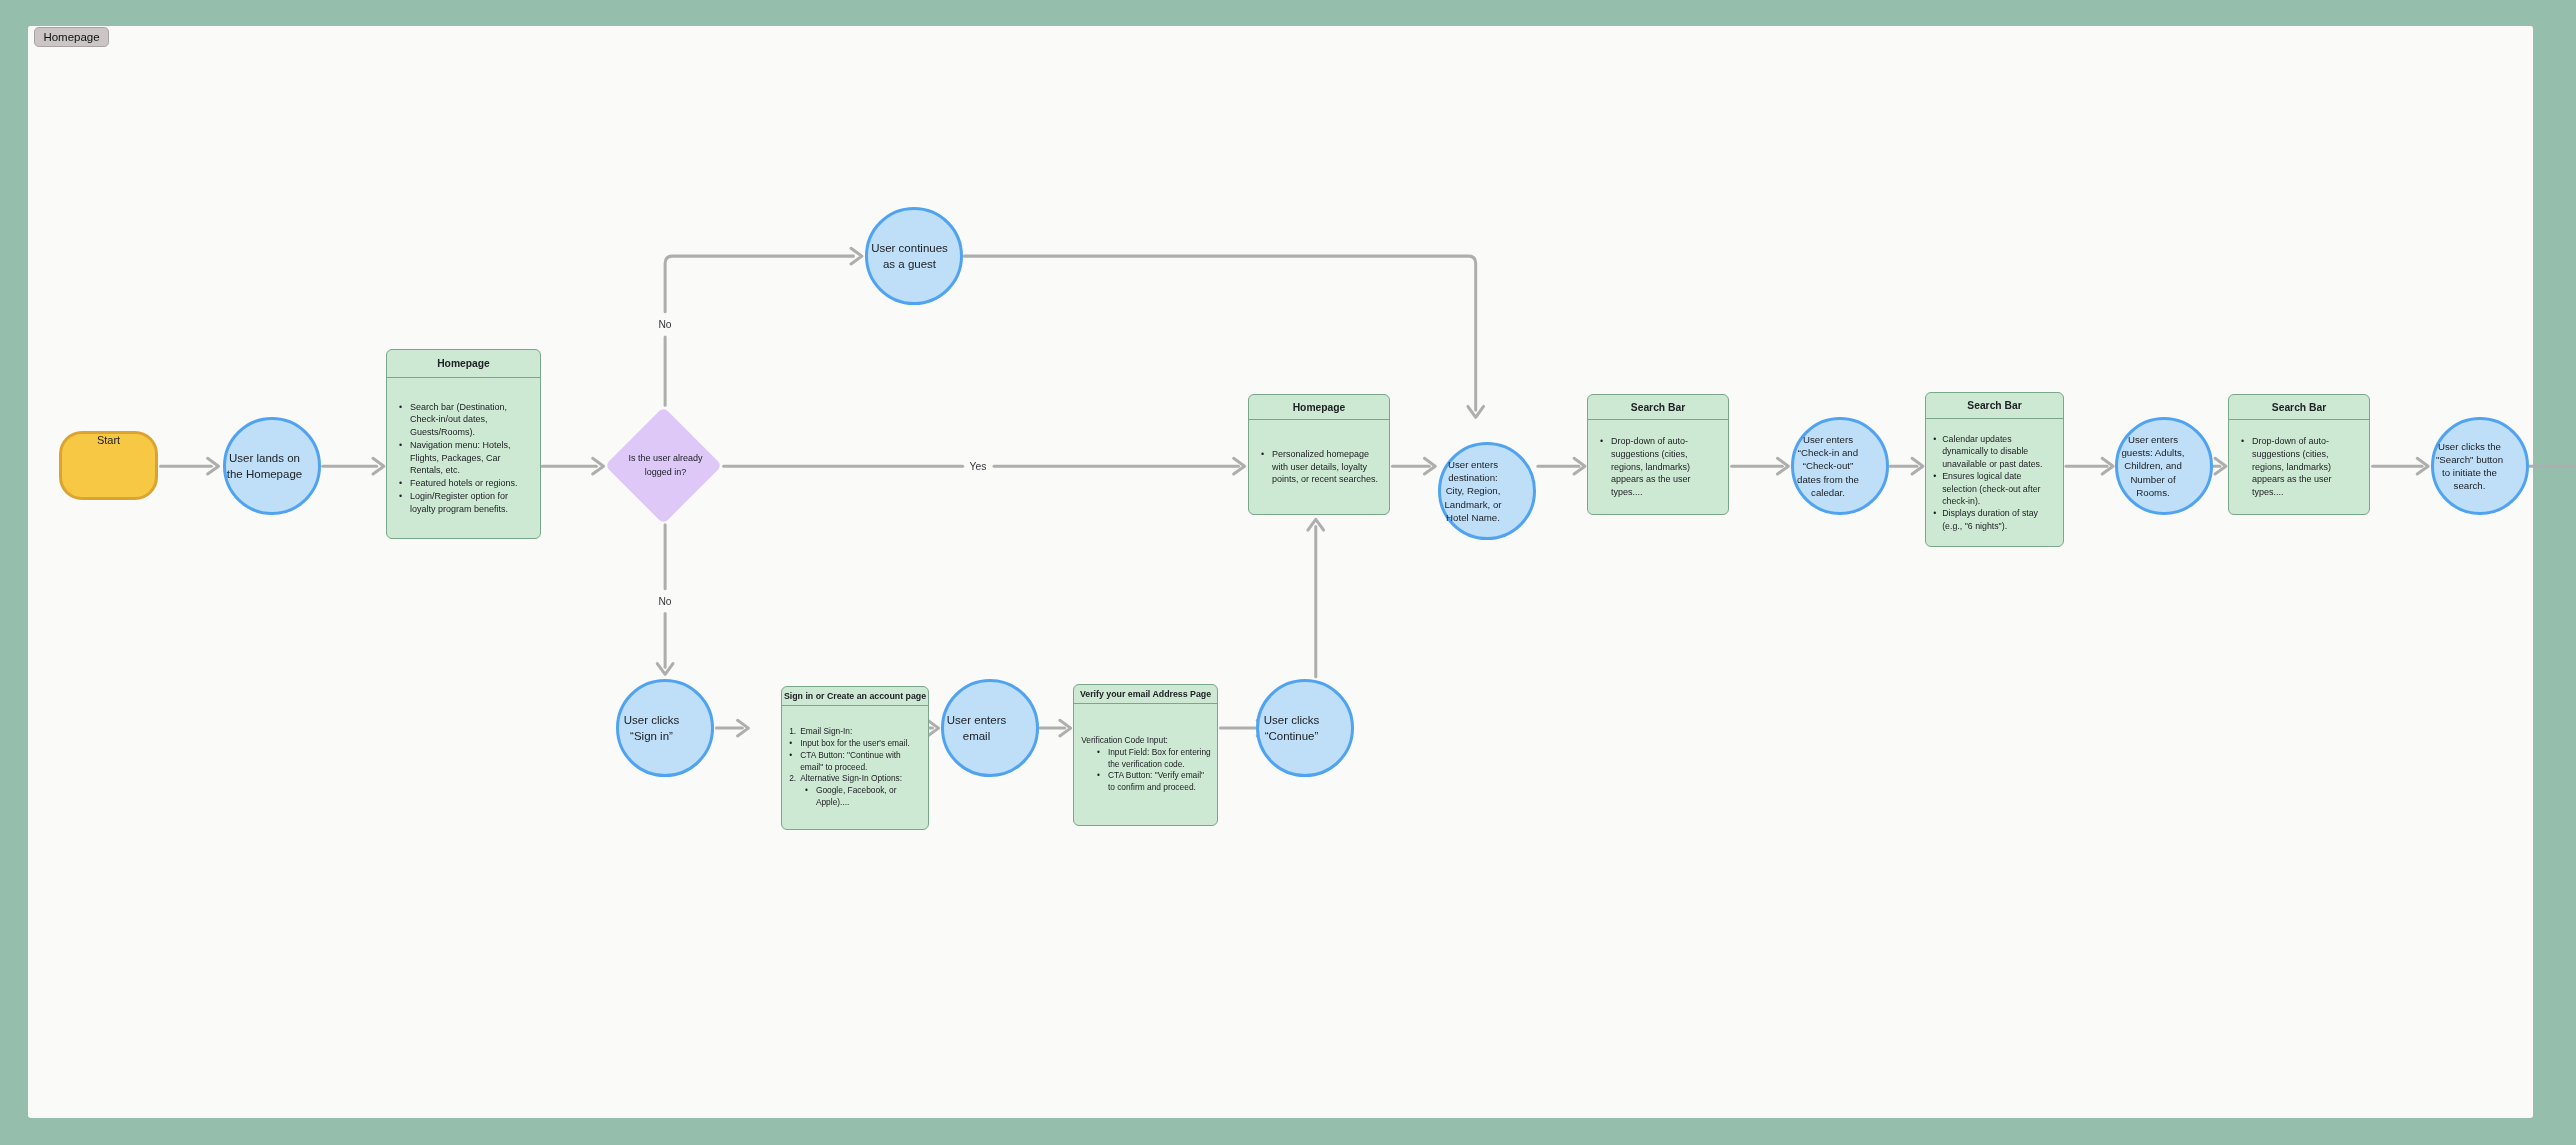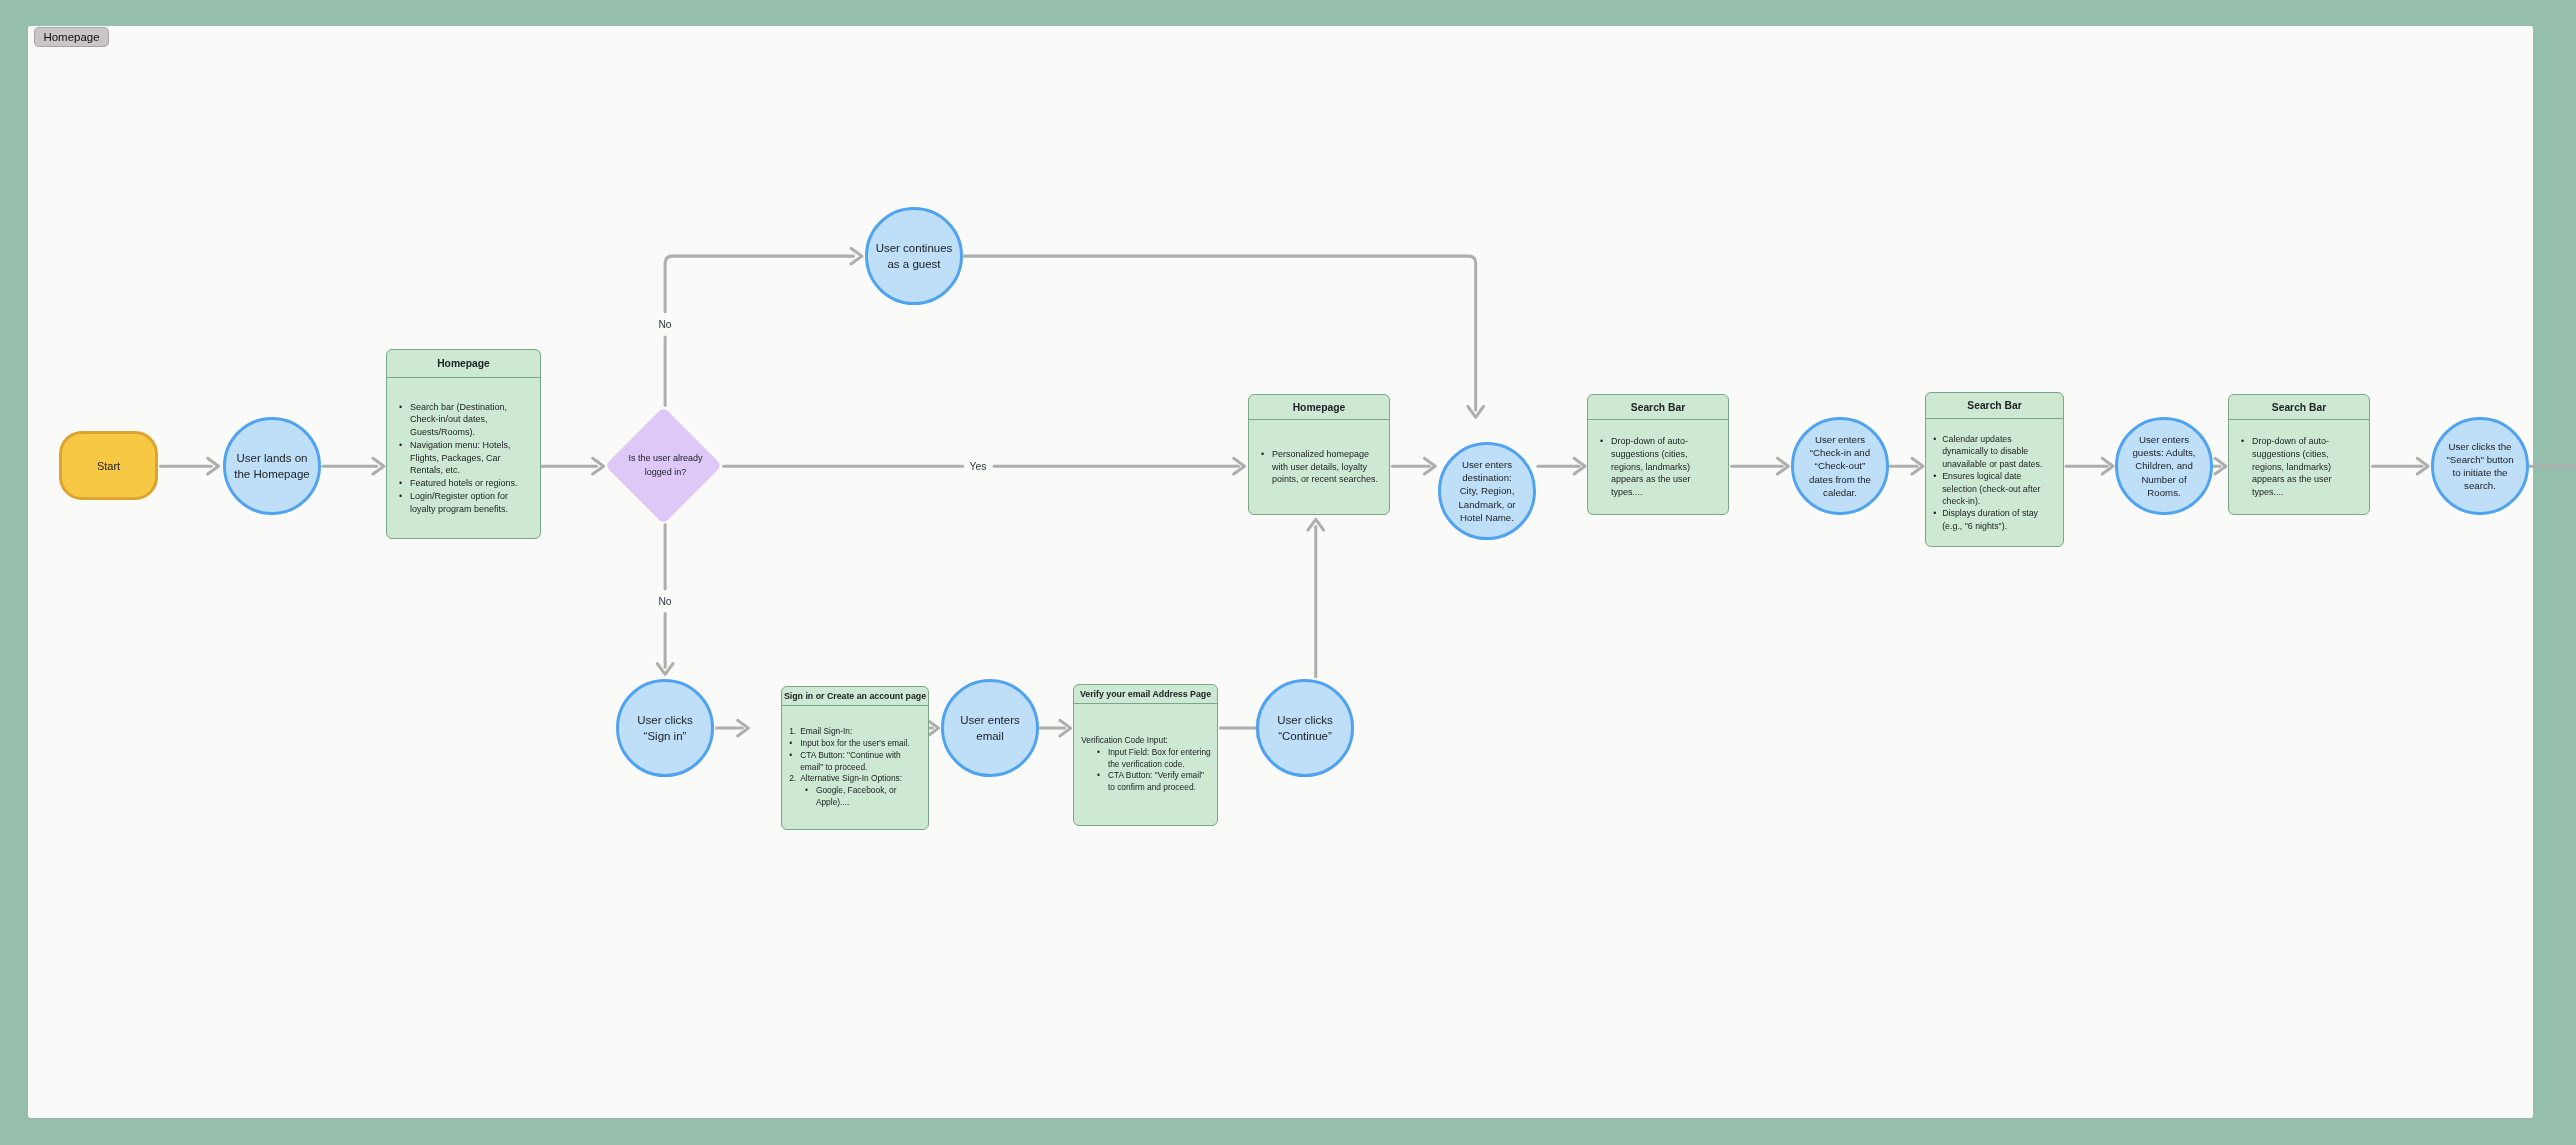--- a/index.html
+++ b/index.html
@@ -4,24 +4,24 @@
 <style>
   html,body{margin:0;padding:0;width:2576px;height:1146px;overflow:hidden;
     background:#95BEAC;font-family:"Liberation Sans",sans-serif;color:#202227;}
   .canvas{position:absolute;left:28px;top:26px;width:2505px;height:1092px;
     background:#FAFAF9;border-radius:2.4px;}
   .connectors{position:absolute;left:0;top:0;pointer-events:none;}
   .tab{position:absolute;left:34px;top:27px;padding:3px 8.4px;background:#CBC5C6;
     border:1.2px solid #A8A2A3;border-radius:4.8px;font-size:11.5px;color:#111;white-space:nowrap;}
   
   .start{position:absolute;background:#F7C843;border:3px solid #DCA330;border-radius:23px;
-    display:flex;align-items:center;justify-content:center;font-size:11px;box-sizing:border-box;}
+    display:flex;justify-content:center;font-size:11px;box-sizing:border-box;}
   
   .circle{position:absolute;width:98px;height:98px;border-radius:50%;background:#BEDFF7;
-    border:3px solid #4FA3F0;box-sizing:border-box;display:flex;align-items:center;justify-content:center;}
+    border:3px solid #4FA3F0;box-sizing:border-box;display:flex;align-items:center;justify-content:flex-start;}
   .circle-label{text-align:center;font-size:9.7px;line-height:1.35;}
   .circle-label.big{font-size:11.5px;line-height:1.4;}
   
   .gbox{position:absolute;background:#CEE9D3;border:1.8px solid #7AA689;border-radius:6px;
     box-sizing:border-box;display:flex;flex-direction:column;}
   .gbox-h{flex:none;border-bottom:1.8px solid #7AA689;display:flex;align-items:center;
     justify-content:center;font-weight:bold;font-size:10.3px;text-align:center;}
   .gbox-sm .gbox-h{font-size:8.8px;}
   .gbox-b{flex:1;display:flex;align-items:center;padding:3.6px 8.4px 3.6px 12px;}
   .gbox-sm .gbox-b{padding:3.6px 6px 3.6px 7.2px;}

